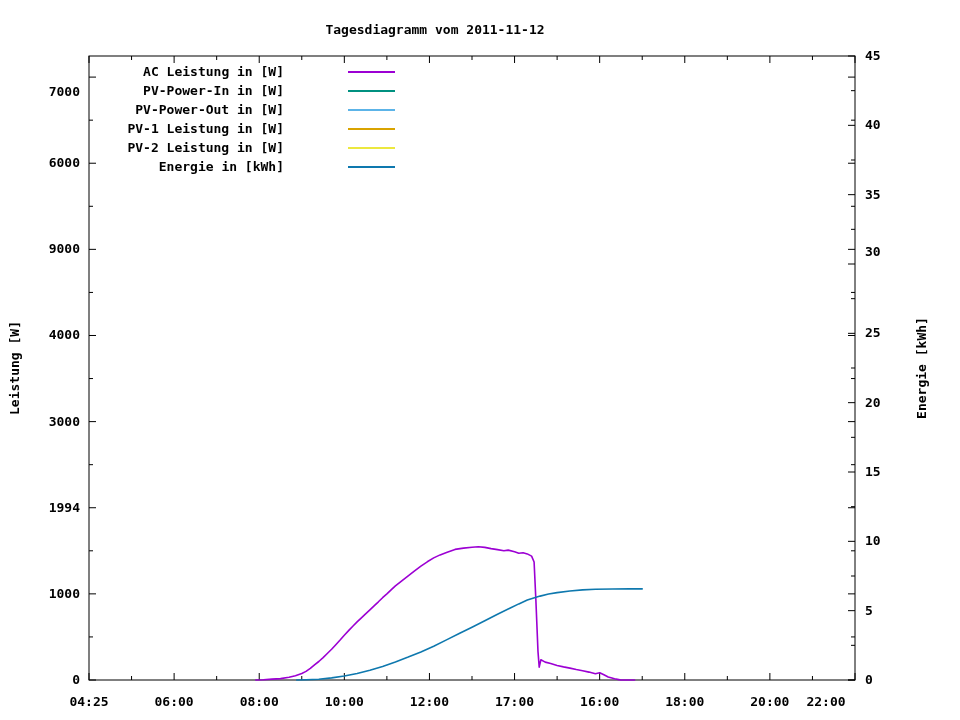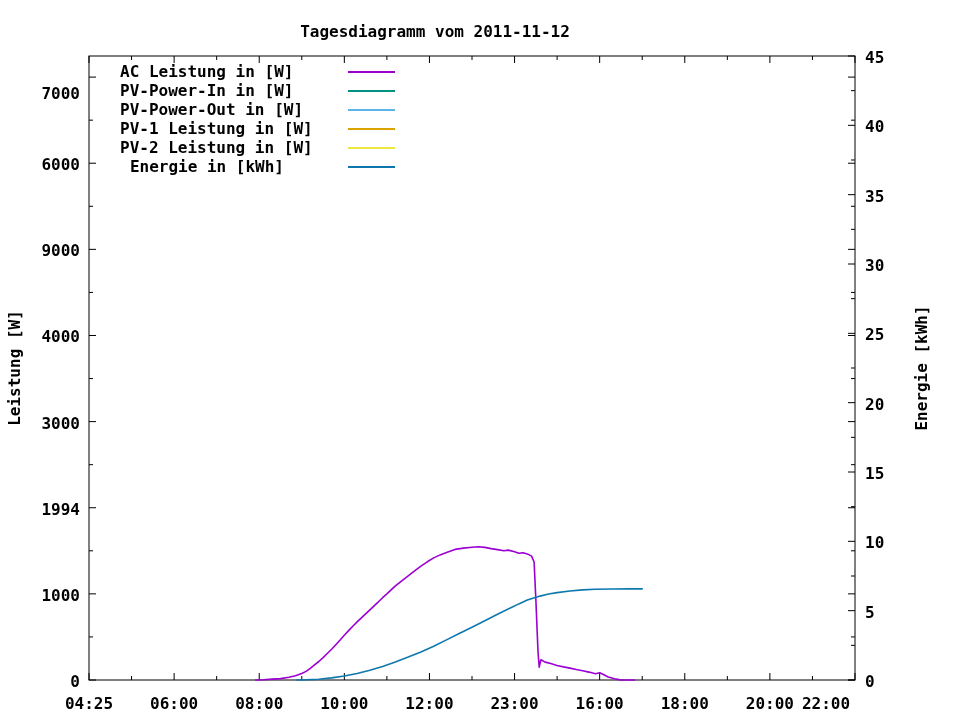--- a/index.html
+++ b/index.html
@@ -1,19 +1,19 @@
 <!DOCTYPE html>
 <html><head>
 <meta charset="utf-8">
 <style>
   html,body{margin:0;padding:0;background:#ffffff;}
   .canvas{
     position:relative;width:960px;height:720px;background:#ffffff;overflow:hidden;
     font-family:"DejaVu Sans Mono","Liberation Mono",monospace;
-    font-weight:bold;color:#000;font-size:16px;
+    font-weight:bold;color:#000;font-size:13px;
   }
   .title{position:absolute;left:435px;top:22px;transform:translateX(-50%);white-space:nowrap;}
   #plot-svg{position:absolute;left:0;top:0;}
   .ylabel{position:absolute;white-space:nowrap;}
   .ylabel.left{left:14px;top:368px;transform:translate(-50%,-50%) rotate(-90deg);}
   .ylabel.right{left:921px;top:368px;transform:translate(-50%,-50%) rotate(-90deg);}
   .legend{position:absolute;left:0;top:0;}
   .legend-row{position:absolute;left:88px;width:290px;height:19px;display:flex;align-items:center;padding-left:32px;}
   .legend-row:nth-child(1){top:62px;}
   .legend-row:nth-child(2){top:81px;}
@@ -156,37 +156,37 @@
       <span class="legend-swatch" style="background: rgb(14, 120, 174);"></span>
     </div>
   </div>
 
   <div id="tick-layer">
       <div class="tick-label xtick" style="left: 59px;">04:25</div>
       <div class="tick-label xtick" style="left: 144.111px;">06:00</div>
       <div class="tick-label xtick" style="left: 229.222px;">08:00</div>
       <div class="tick-label xtick" style="left: 314.333px;">10:00</div>
       <div class="tick-label xtick" style="left: 399.444px;">12:00</div>
-      <div class="tick-label xtick" style="left: 484.556px;">23:00</div>
+      <div class="tick-label xtick" style="left: 484.556px;">17:00</div>
       <div class="tick-label xtick" style="left: 569.667px;">16:00</div>
       <div class="tick-label xtick" style="left: 654.778px;">18:00</div>
       <div class="tick-label xtick" style="left: 739.889px;">20:00</div>
       <div class="tick-label xtick" style="left: 796px;">22:00</div>
       <div class="tick-label ytickl" style="top: 672px;">0</div>
       <div class="tick-label ytickl" style="top: 585.872px;">1000</div>
       <div class="tick-label ytickl" style="top: 499.743px;">1994</div>
       <div class="tick-label ytickl" style="top: 413.615px;">3000</div>
       <div class="tick-label ytickl" style="top: 327.487px;">4000</div>
       <div class="tick-label ytickl" style="top: 241.358px;">9000</div>
       <div class="tick-label ytickl" style="top: 155.23px;">6000</div>
       <div class="tick-label ytickl" style="top: 84px;">7000</div>
       <div class="tick-label ytickr" style="top: 672px;">0</div>
       <div class="tick-label ytickr" style="top: 602.667px;">5</div>
       <div class="tick-label ytickr" style="top: 533.333px;">10</div>
       <div class="tick-label ytickr" style="top: 464px;">15</div>
       <div class="tick-label ytickr" style="top: 394.667px;">20</div>
       <div class="tick-label ytickr" style="top: 325.333px;">25</div>
-      <div class="tick-label ytickr" style="top: 256px;">30</div>
+      <div class="tick-label ytickr" style="top: 244px;">30</div>
       <div class="tick-label ytickr" style="top: 187px;">35</div>
       <div class="tick-label ytickr" style="top: 117.333px;">40</div>
       <div class="tick-label ytickr" style="top: 48px;">45</div>
     </div>
 </div>
 
 </body></html>

